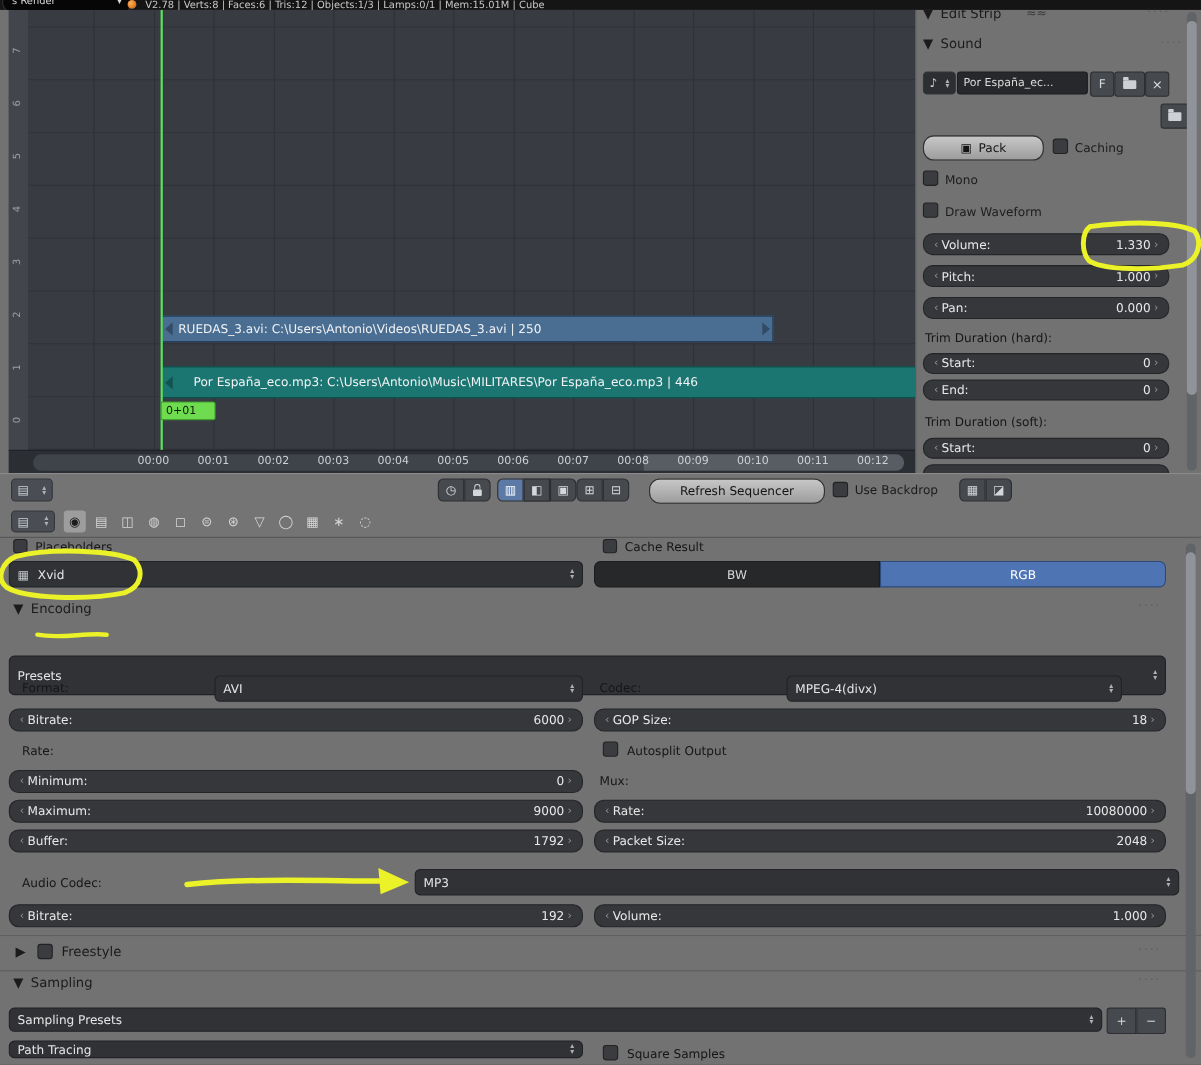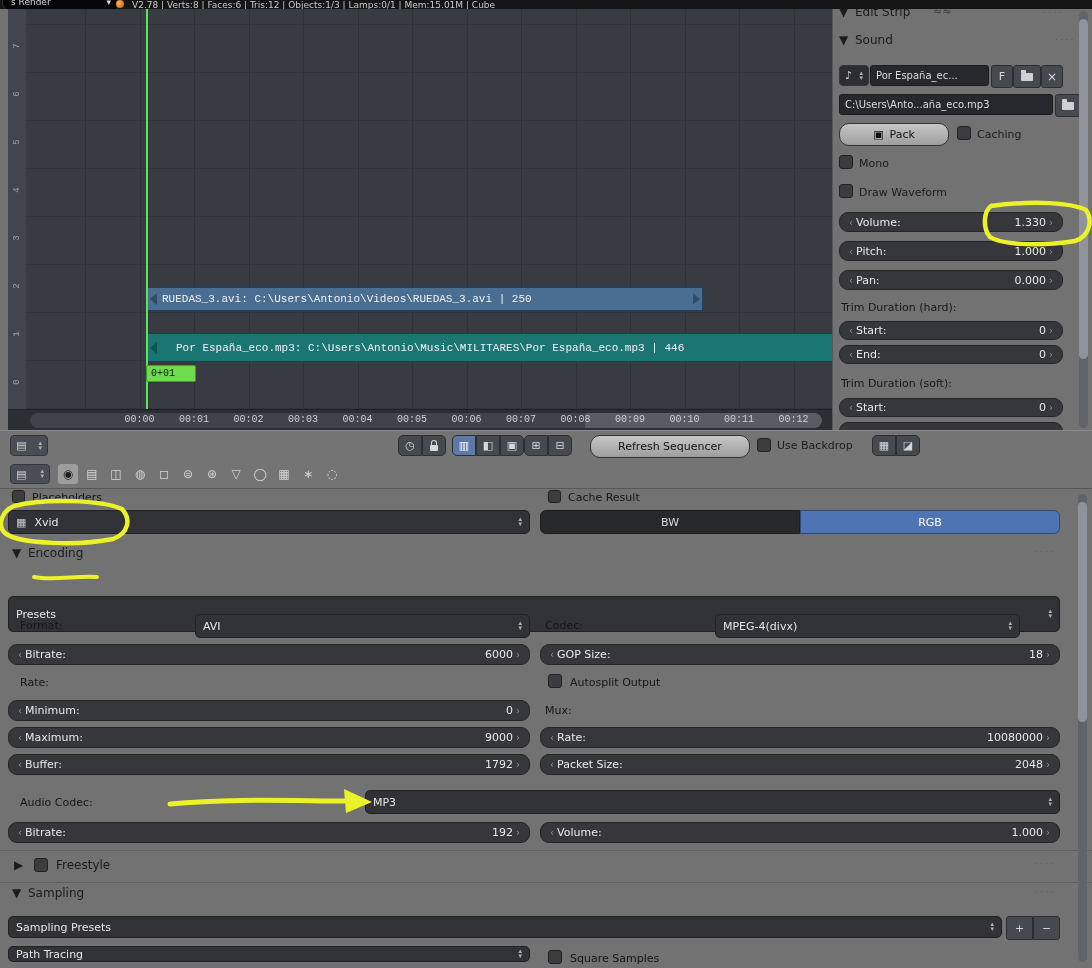--- a/index.html
+++ b/index.html
@@ -7,21 +7,21 @@
         font-family:"DejaVu Sans","Liberation Sans",sans-serif;font-size:11px;color:#1c1c1c;}
   .abs{position:absolute;}
   
   #topbar{position:absolute;left:0;top:0;width:1092px;height:9px;background:#151515;overflow:hidden;z-index:5;}
   .render-pill{position:absolute;left:2px;top:-7px;width:100px;height:16px;background:#060606;border:1px solid #2e2e2e;
                border-radius:8px;color:#d8d8d8;font-size:9px;display:flex;align-items:center;padding:0 8px;justify-content:space-between;}
   .logo-dot{position:absolute;left:116px;top:0px;width:8px;height:8px;border-radius:50%;
             background:radial-gradient(circle at 35% 35%,#ffb25e,#e07c1e 60%,#2a5b8a);}
   .stats{position:absolute;left:132px;top:0px;color:#c9c9c9;font-size:9px;white-space:nowrap;}
   
-  #timeline{position:absolute;left:8px;top:9px;width:824px;height:421px;background:#383b42;z-index:1;font-family:Liberation Mono, monospace;}
+  #timeline{position:absolute;left:8px;top:9px;width:824px;height:421px;background:#383b42;z-index:1;}
   #ch-col{position:absolute;left:0;top:0;width:18px;height:400px;background:#42454c;border-right:1px solid #2c2f34;}
   .ch-num{position:absolute;left:0;width:17px;text-align:center;color:#9aa0a8;font-size:9px;transform:rotate(-90deg);}
   #grid{position:absolute;left:18px;top:0;width:806px;height:400px;overflow:hidden;background:#383b42;}
   .vline{position:absolute;top:0;width:1px;height:400px;background:#2e3136;}
   .hline{position:absolute;left:0;width:806px;height:1px;background:#31343a;}
   #playhead{position:absolute;left:120px;top:0;width:2px;height:400px;background:#5ee25e;z-index:4;}
   .strip{position:absolute;display:flex;align-items:center;white-space:nowrap;overflow:hidden;color:#f0f2f4;z-index:3;}
   #video-strip{left:121px;top:278px;width:540px;height:22px;background:#4a6d92;border:1px solid #24405f;padding-left:14px;}
   #audio-strip{left:121px;top:324px;width:685px;height:27px;background:#1b7672;border:1px solid #0d4a47;padding-left:28px;}
   .handle-l{position:absolute;left:2px;top:50%;margin-top:-6px;width:0;height:0;border-top:6px solid transparent;
@@ -215,21 +215,20 @@
           <span>▾</span>
         </span>
     </div>
     <div class="field abs" style="left:37px;top:56px;width:119px;height:21px;">Por España_ec...</div>
     <div class="btn-dark abs" style="left:158px;top:56px;width:20px;height:21px;border-radius:3px;">F</div>
     <div class="btn-dark abs" style="left:180px;top:56px;width:26px;height:21px;border-radius:3px;">
       <span class="icon-folder"></span>
     </div>
     <div class="btn-dark abs" style="left:208px;top:56px;width:20px;height:21px;border-radius:3px;font-size:12px;">×</div>
 
-    <div class="field abs" style="left:6px;top:85px;width:214px;height:21px;">C:\Users\Anto...aña_eco.mp3</div>
     <div class="btn-dark abs" style="left:222px;top:85px;width:24px;height:21px;border-radius:3px;">
       <span class="icon-folder"></span>
     </div>
 
     <div class="btn-light abs" style="left:6px;top:114px;width:108px;height:21px;gap:6px;">
       <span>▣</span>
       <span>Pack</span>
     </div>
     <span class="cb abs" style="left:124px;top:117px;"></span>
     <span class="abs" style="left:144px;top:119px;">Caching</span>
@@ -405,21 +404,21 @@
       <span class="arr">›</span>
     </div>
     <div class="slider abs" style="left:540px;top:266px;width:520px;height:21px;">
       <span class="arr">‹</span>
       <span>Packet Size:</span>
       <span class="val">2048</span>
       <span class="arr">›</span>
     </div>
 
     <span class="abs lbl" style="left:20px;top:308px;">Audio Codec:</span>
-    <div class="dd abs" style="left:365px;top:302px;width:695px;height:24px;">
+    <div class="dd abs" style="left:377px;top:302px;width:695px;height:24px;">
       <span>MP3</span>
       <span class="updn">
           <span>▴</span>
           <span>▾</span>
         </span>
     </div>
 
     <div class="slider abs" style="left:8px;top:334px;width:522px;height:21px;">
       <span class="arr">‹</span>
       <span>Bitrate:</span>

